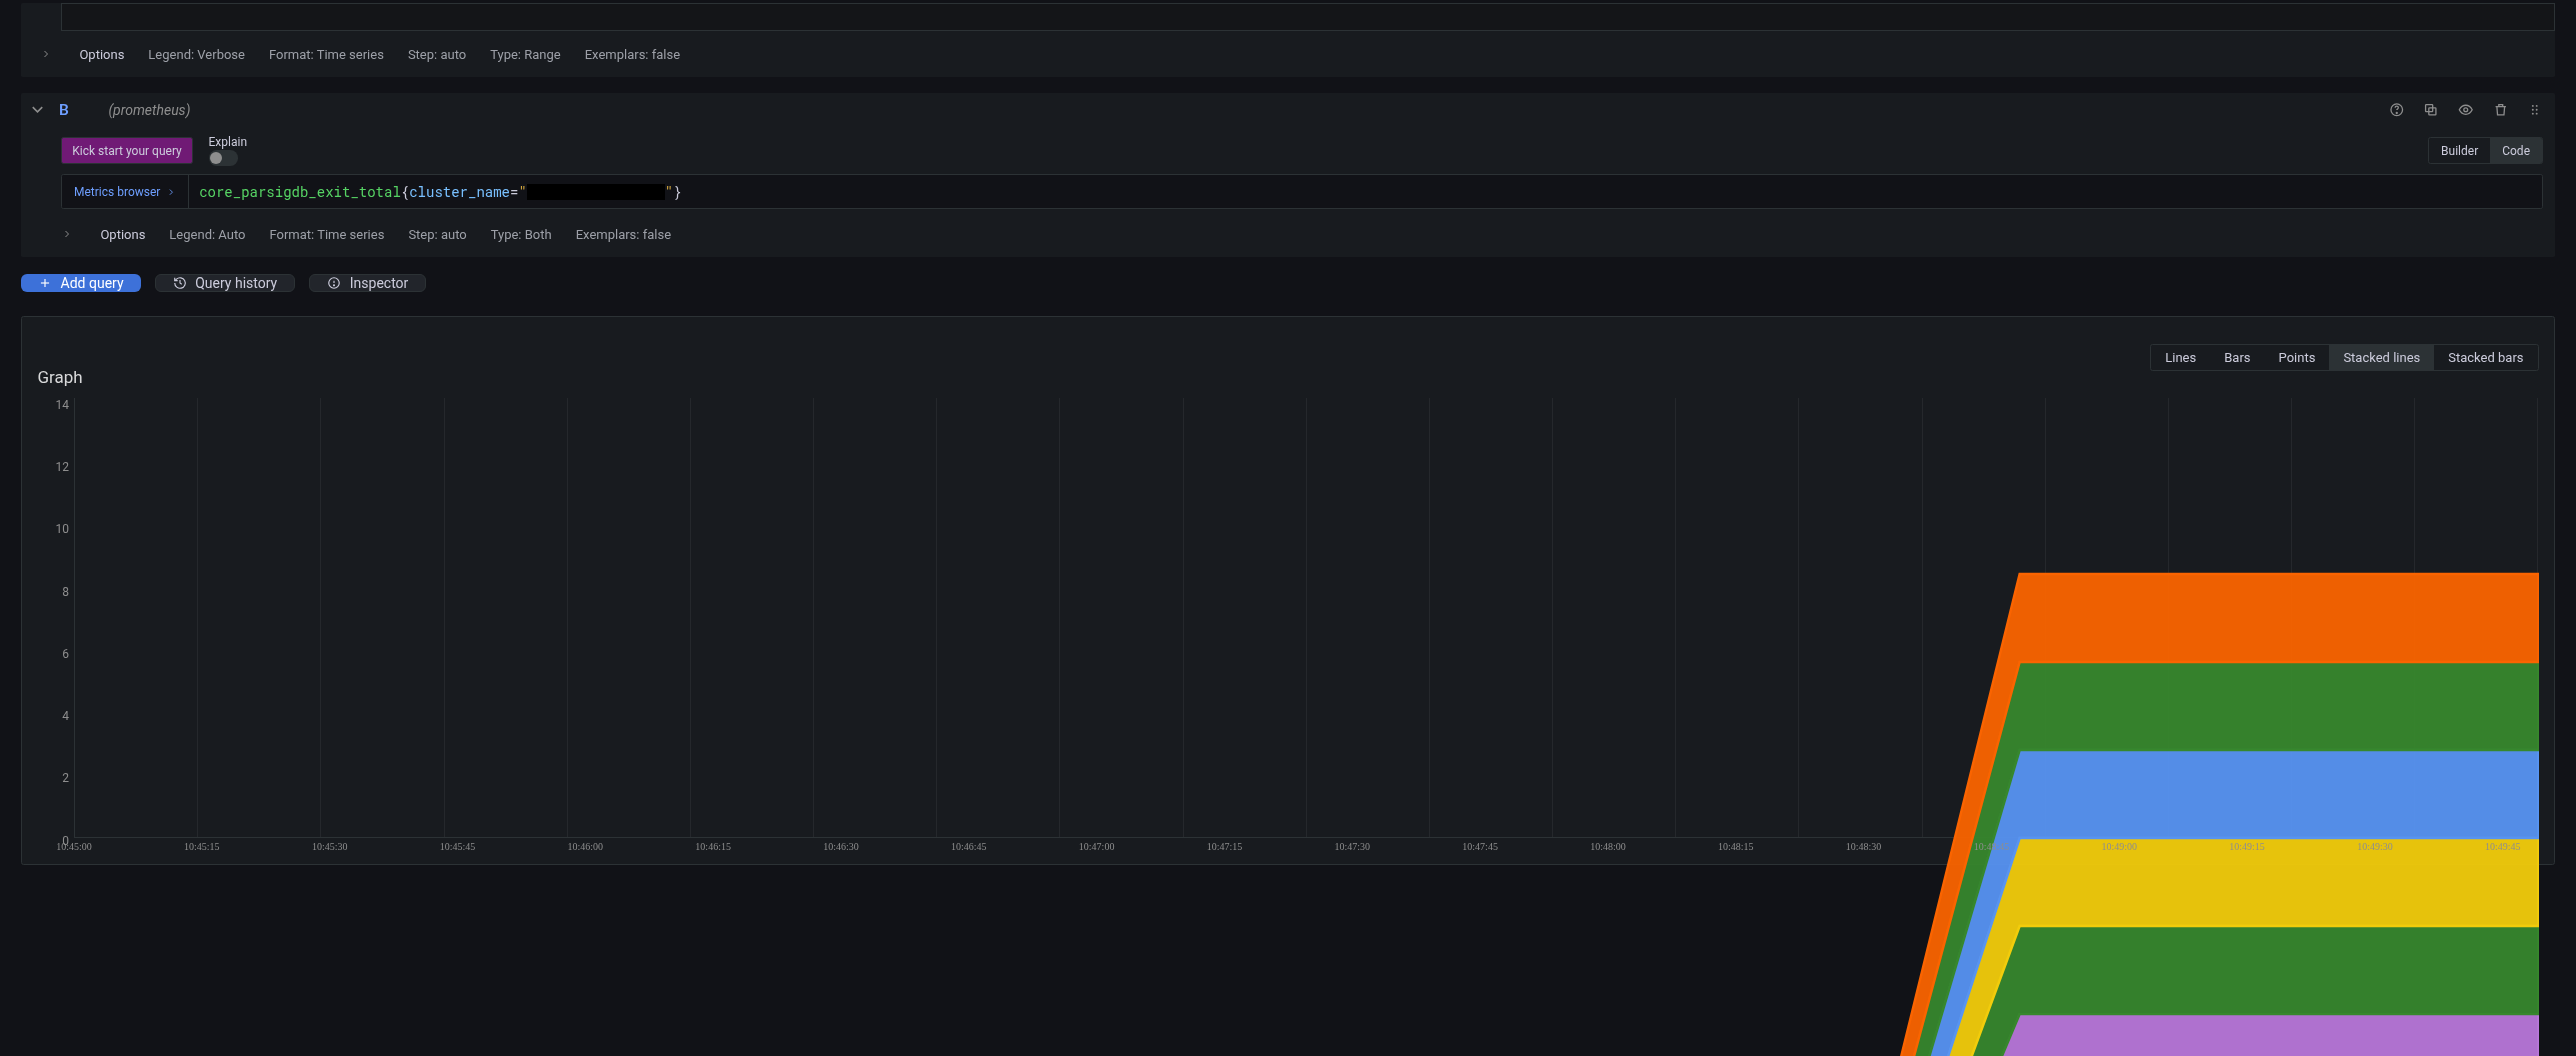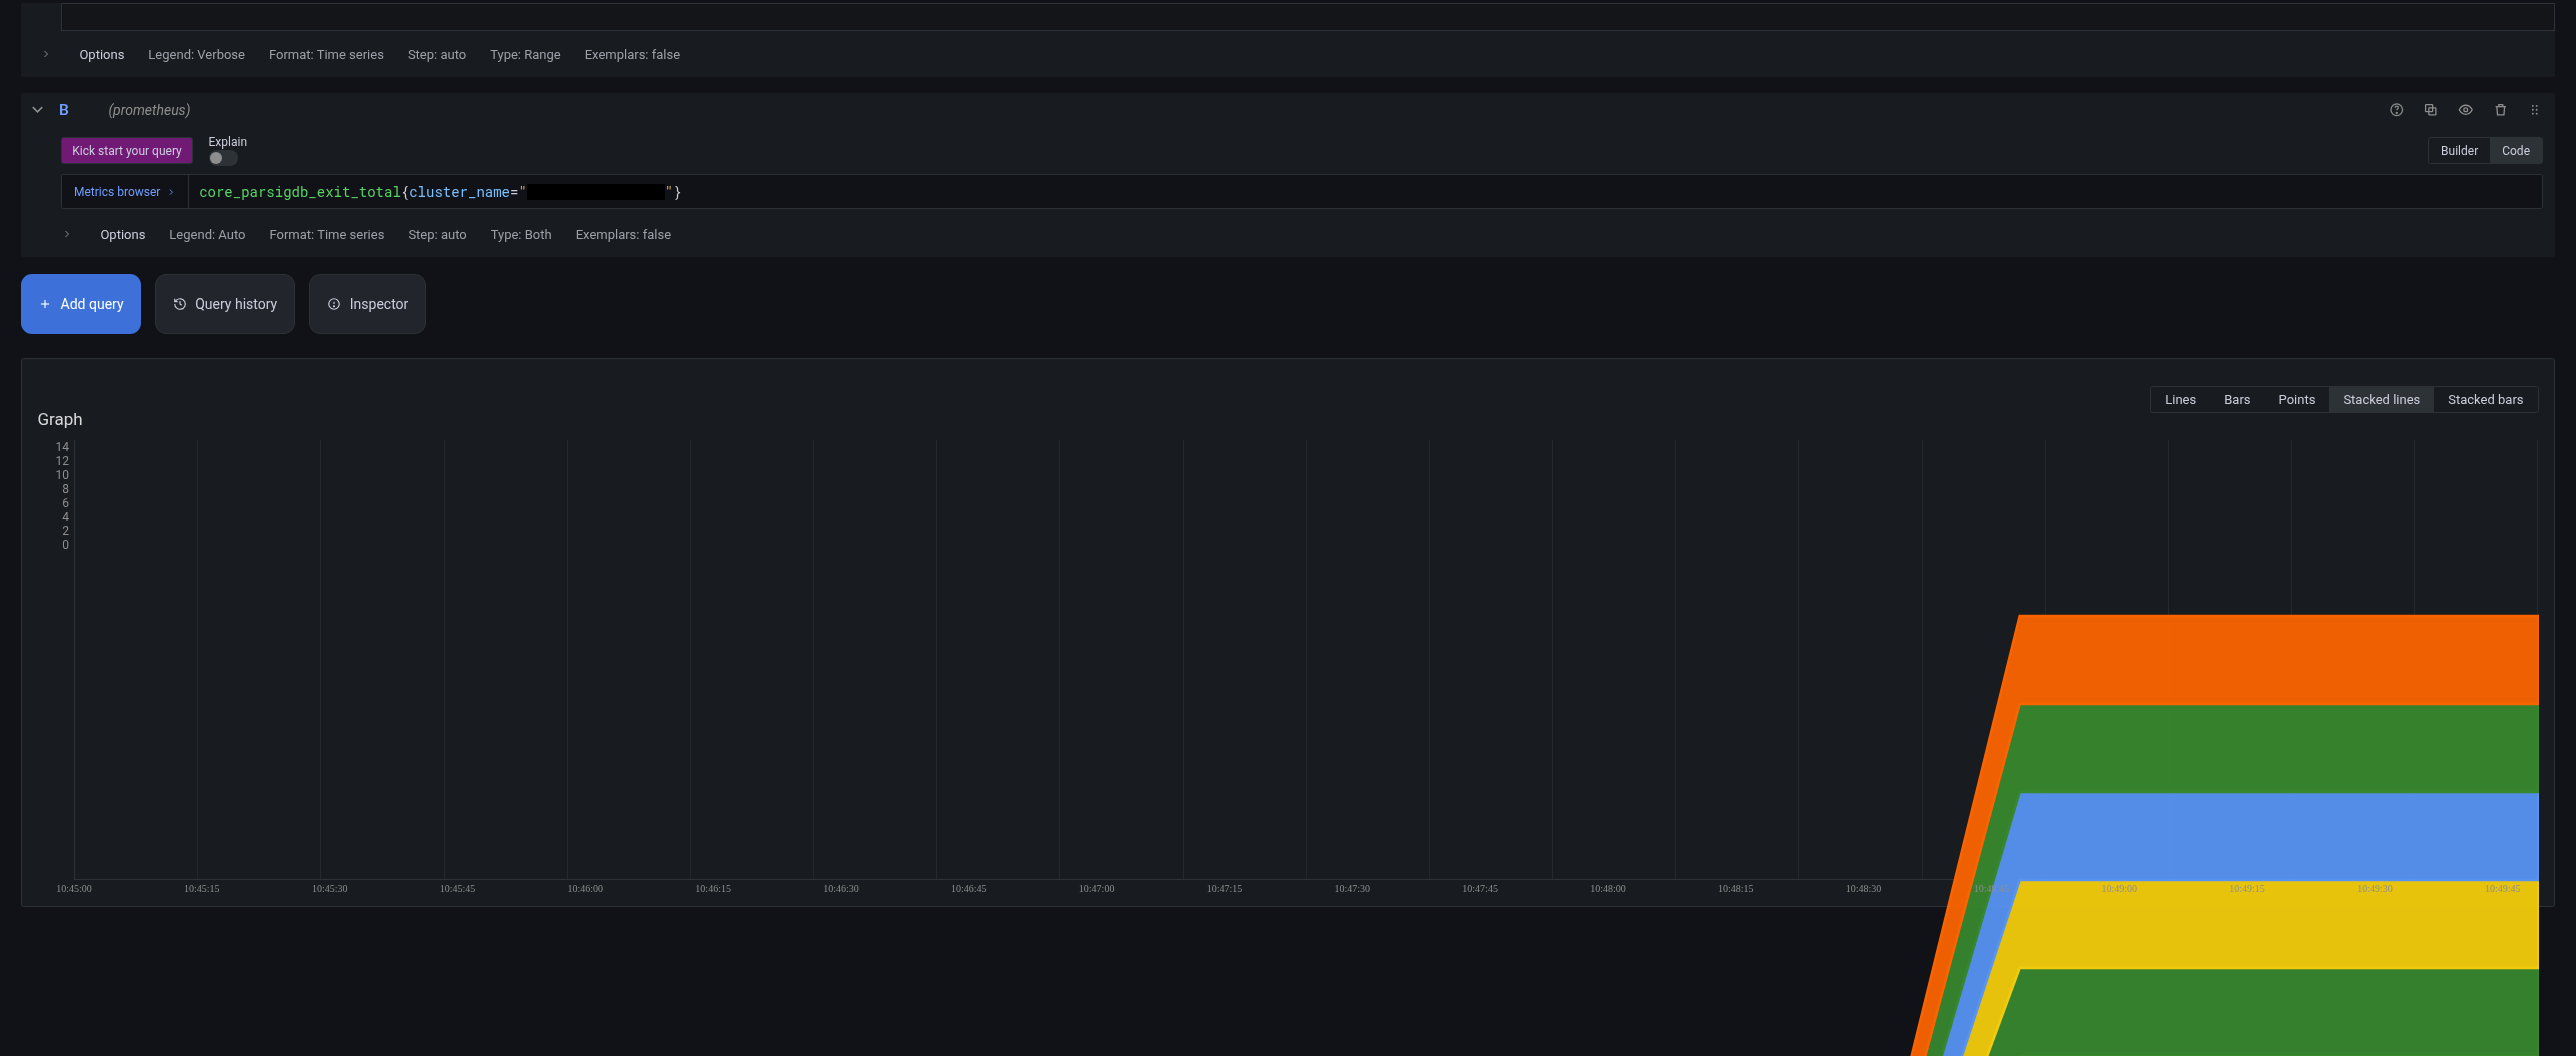--- a/index.html
+++ b/index.html
@@ -165,22 +165,22 @@
   
   .actions {
     display: flex;
     gap: 14px;
     margin: 17px 0 24px 0;
   }
   .btn {
     display: inline-flex;
     align-items: center;
     gap: 8.6px;
-    padding: 21px 17px;
-    border-radius: 11px;
+    padding: 0 17px;
+    border-radius: 6px;
     font-size: 14px;
   }
   .btn.primary { background: #3d71d9; color: #fff; }
   .btn.secondary { background: #22252b; border: 0.9px solid #2c3235; color: #ccccdc; }
   .btn svg { width: 14px; height: 14px; }
 
   
   .graph-panel {
     background: #181b1f;
     border: 0.9px solid #2c3235;
@@ -206,24 +206,25 @@
   }
   .viz-btn.active { background: #2c3235; }
 
   .plot-area {
     position: relative;
     height: 466px;
     margin: 0 15.5px 0 52px;
   }
   .y-axis {
     position: absolute;
-    left: -43px; top: 0; bottom: 30px;
+    left: -43px; top: 0; bottom: 16px;
     width: 38px;
     display: flex;
     flex-direction: column;
+    justify-content: space-between;
     text-align: right;
     color: #8e8e8e;
     font-size: 12px;
   }
   .grid {
     position: absolute;
     left: 0; right: 0; top: 0; bottom: 26px;
     border-left: 0.9px solid #2c3235;
     border-bottom: 0.9px solid #2c3235;
     display: flex;

